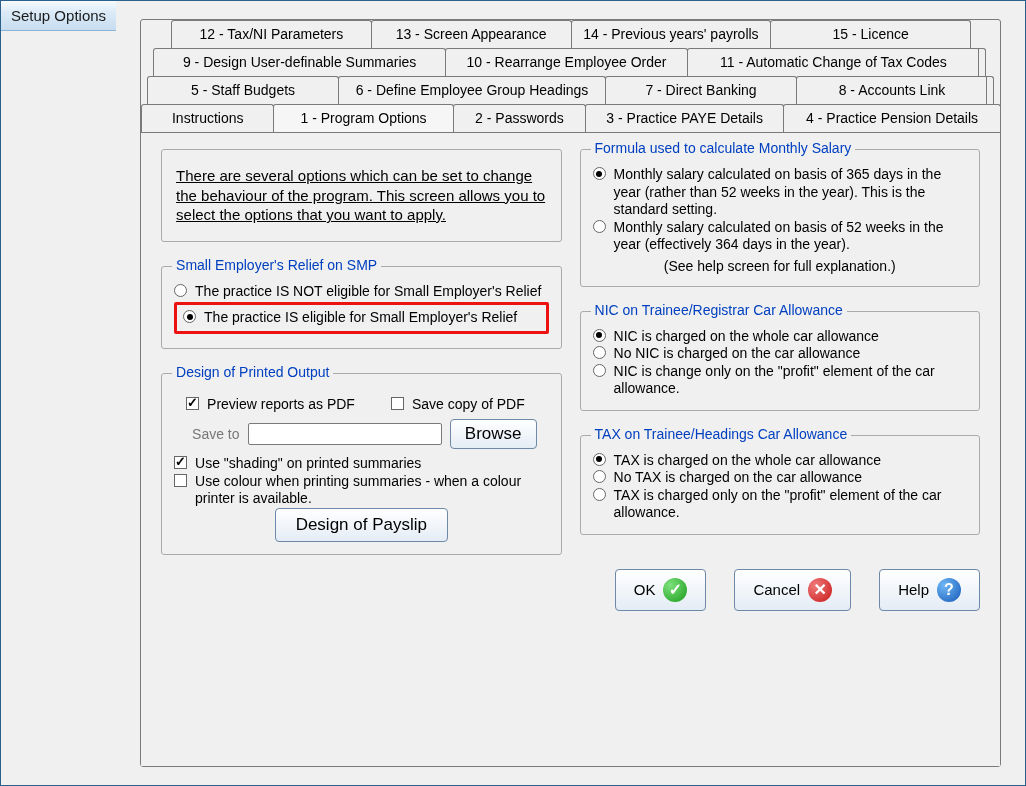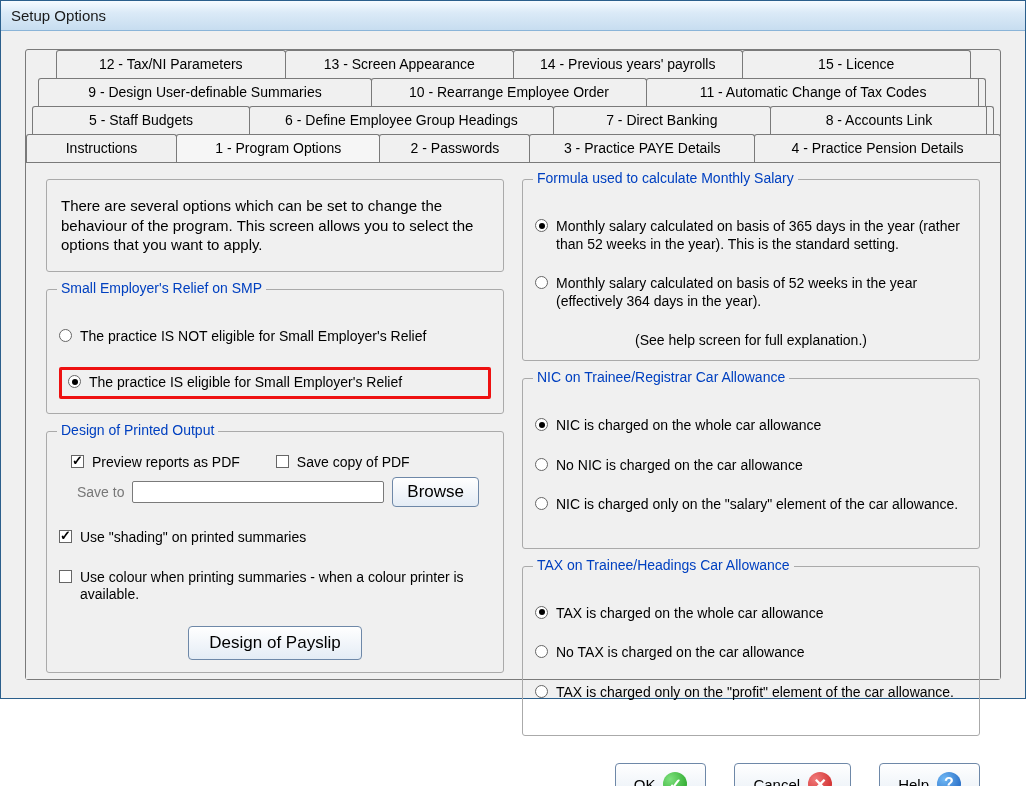--- a/index.html
+++ b/index.html
@@ -7,25 +7,25 @@
     width: 1026px; height: 786px;
     font-family: Tahoma, Arial, sans-serif;
     font-size: 14px;
     color: #000;
     background: #fff;
     overflow: hidden;
     box-sizing: border-box;
   }
   *, *:before, *:after { box-sizing: inherit; }
   .window {
-    width: 1026px; height: 699px;
+    width: 1026px; height: 786px;
     border: 1px solid #2b5f8c;
     background: #f0f0f0;
     display: flex;
-    flex-direction: column;
+    flex-direction: row;
   }
   .titlebar {
     height: 30px;
     background: linear-gradient(to bottom, #f6fbff 0%, #dbeaf7 40%, #c7ddf0 100%);
     border-bottom: 1px solid #8ab4d8;
     display: flex;
     align-items: center;
     padding: 0 10px;
     font-size: 15px;
     color: #1a1a1a;
@@ -88,21 +88,21 @@
     border-top: 1px solid #7a7a7a;
     background: #f0f0f0;
     padding: 16px 20px 16px 20px;
     display: flex;
     gap: 18px;
   }
   .col {
     flex: 1;
     display: flex;
     flex-direction: column;
-    gap: 17px;
+    gap: 24px;
   }
   
   .group {
     border: 1px solid #aaa;
     border-radius: 3px;
     padding: 16px 12px 12px 12px;
     position: relative;
   }
   .group > .legend {
     position: absolute;
@@ -111,27 +111,28 @@
     padding: 0 4px;
     color: #0040c0;
     font-size: 14px;
   }
   .desc-box {
     border: 1px solid #aaa;
     border-radius: 3px;
     padding: 16px 14px;
     font-size: 15px;
     line-height: 1.3;
+    text-decoration: underline;
   }
   
   .opt {
     display: flex;
     align-items: flex-start;
     gap: 8px;
-    margin: 22px 0;
+    margin: 0 0;
     font-size: 14px;
     line-height: 1.25;
   }
   .opt .ctrl { flex: none; margin-top: 1px; }
   .radio {
     width: 13px; height: 13px; border: 1px solid #666; border-radius: 50%;
     background: #fff; display: inline-block; position: relative;
   }
   .radio.checked::after {
     content: ""; position: absolute; left: 2.5px; top: 2.5px;
@@ -263,21 +264,21 @@
 
             <div class="opt">
               <span class="ctrl checkbox checked"></span>
               <span>Use "shading" on printed summaries</span>
             </div>
             <div class="opt">
               <span class="ctrl checkbox"></span>
               <span>Use colour when printing summaries - when a colour printer is available.</span>
             </div>
 
-            <div class="center" style="margin-top:12px">
+            <div class="center" style="">
               <button class="btn" style="padding:6px 20px">Design of Payslip</button>
             </div>
           </div>
         </div>
 
         <div class="col">
 
           <div class="group">
             <span class="legend">Formula used to calculate Monthly Salary</span>
             <div class="opt">
@@ -296,21 +297,21 @@
             <div class="opt">
               <span class="ctrl radio checked"></span>
               <span>NIC is charged on the whole car allowance</span>
             </div>
             <div class="opt">
               <span class="ctrl radio"></span>
               <span>No NIC is charged on the car allowance</span>
             </div>
             <div class="opt">
               <span class="ctrl radio"></span>
-              <span>NIC is charged only on the "salary" element of the car allowance.</span>
+              <span>NIC is change only on the "profit" element of the car allowance.</span>
             </div>
           </div>
 
           <div class="group">
             <span class="legend">TAX on Trainee/Headings  Car Allowance</span>
             <div class="opt">
               <span class="ctrl radio checked"></span>
               <span>TAX is charged on the whole car allowance</span>
             </div>
             <div class="opt">

